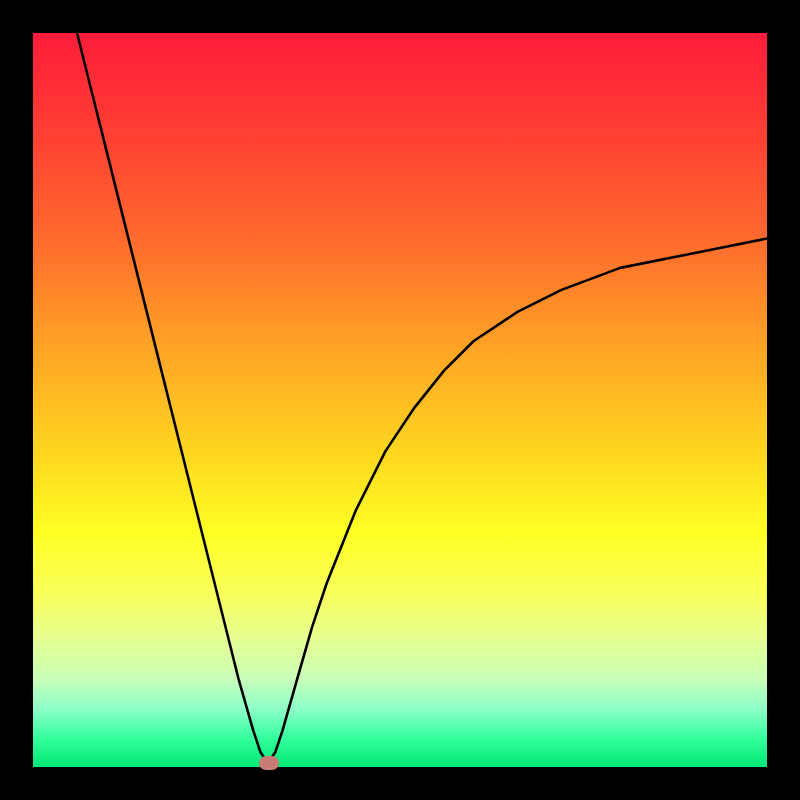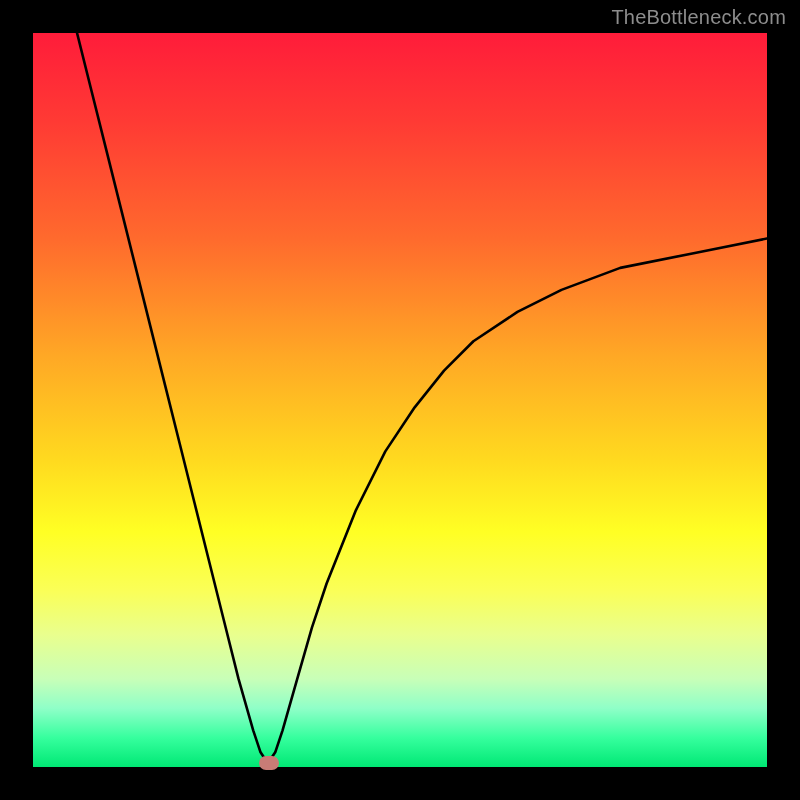--- a/index.html
+++ b/index.html
@@ -68,21 +68,20 @@
     color: #8d8d8d;
     font-size: 20px;
     letter-spacing: 0.2px;
     font-weight: 500;
   }
 </style>
 </head>
 <body>
 
 <div class="stage">
-  <div class="watermark">TheBottleneck.com</div>
 
   <div class="plot-area">
     <svg class="curve-svg" viewBox="0 0 734 734" preserveAspectRatio="none">
       <path class="curve" d="M44.04 0.00 L58.72 58.72 L73.40 117.44 L88.08 176.16 L102.76 234.88 L117.44 293.60 L132.12 352.32 L146.80 411.04 L161.48 469.76 L176.16 528.48 L190.84 587.20 L205.52 645.92 L220.20 697.30 L227.54 719.32 L234.88 730.33 L242.22 719.32 L249.56 697.30 L264.24 645.92 L278.92 594.54 L293.60 550.50 L322.96 477.10 L352.32 418.38 L381.68 374.34 L411.04 337.64 L440.40 308.28 L484.44 278.92 L528.48 256.90 L587.20 234.88 L660.60 220.20 L734.00 205.52"></path>
     </svg>
     <div class="dot" style="left: 236.35px; top: 729.6px;"></div>
   </div>
 </div>
 
 </body></html>

